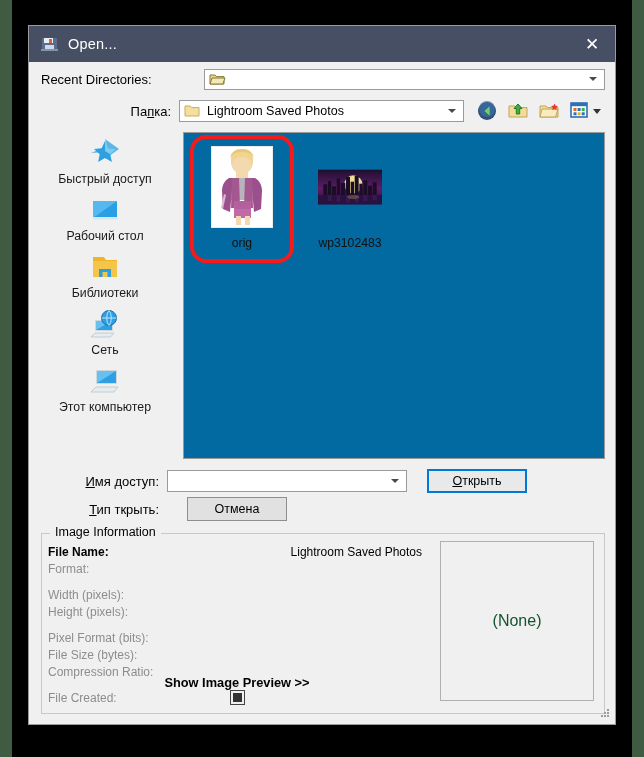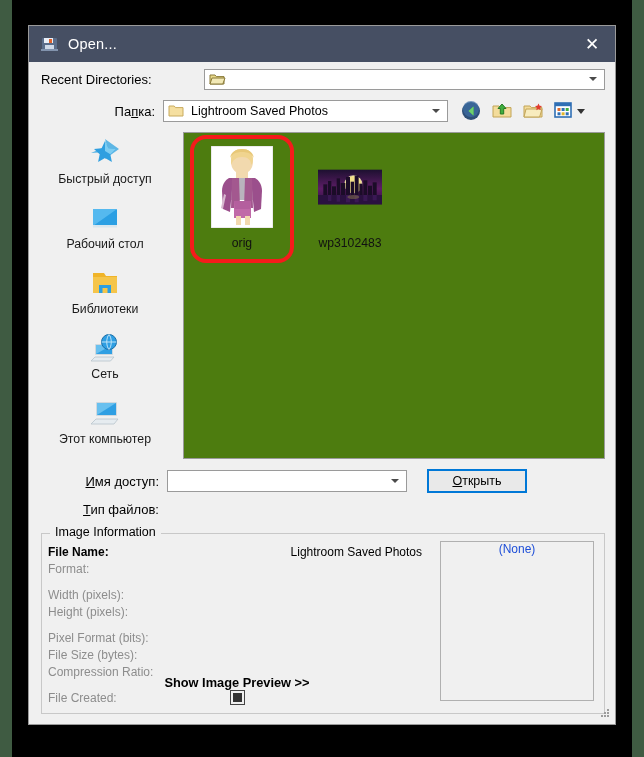--- a/index.html
+++ b/index.html
@@ -59,21 +59,21 @@
   .combo-arrow {
     position:absolute; right:7px; top:50%; transform:translateY(-50%);
     width:0; height:0; border-left:4px solid transparent;
     border-right:4px solid transparent; border-top:4px solid #4a4a4a;
   }
 
   
   .folder-row {
     flex:0 0 auto; height:30px;
     display:flex; align-items:center;
-    padding:0 10px 0 8px;
+    padding:0 10px 0 24px;
   }
   .folder-label {
     font-size:13px; color:#000; width:118px; text-align:right;
     margin-right:8px; white-space:nowrap;
   }
   .folder-label u { text-decoration:underline; }
   .folder-combo {
     width:285px; height:22px; background:#fff;
     border:1px solid #9a9a9a; box-sizing:border-box;
     display:flex; align-items:center; position:relative; padding-left:4px;
@@ -85,31 +85,31 @@
   .views-arrow {
     width:0;height:0;border-left:4px solid transparent;
     border-right:4px solid transparent;border-top:5px solid #333;
   }
 
   
   .body-row { flex:1 1 auto; display:flex; padding:0 10px 0 12px; min-height:0; }
   .places {
     width:128px; flex:0 0 128px;
     display:flex; flex-direction:column; align-items:center;
-    padding-top:8px; gap:10px;
+    padding-top:8px; gap:2px;
   }
   .place {
     width:118px; display:flex; flex-direction:column;
     align-items:center; padding:3px 0 3px;
   }
   .place-ico { width:40px; height:34px; position:relative; }
   .place-label { font-size:12.3px; color:#1a1a1a; margin-top:1px; text-align:center; white-space:nowrap; }
 
   .filelist {
-    flex:1 1 auto; background:#4d7c0f;
+    flex:1 1 auto; background:#0369a1;
     border:1px solid #9a9a9a; box-sizing:border-box;
     margin:6px 0 8px 14px; position:relative; overflow:hidden;
   }
   .items { display:flex; padding:8px 6px; gap:4px; }
   .item { width:104px; display:flex; flex-direction:column; align-items:center; padding-top:4px; }
   .thumb-box {
     width:64px; height:84px; display:flex; align-items:center; justify-content:center;
   }
   .thumb-wide { width:96px; height:52px; }
   .item-label { font-size:12.2px; color:#111; margin-top:7px; }
@@ -169,22 +169,22 @@
   .preview-toggle .pt-label { font-size:12.8px; color:#000; font-weight:bold; }
   .pt-check {
     width:15px; height:15px; border:1px solid #444; box-sizing:border-box;
     display:flex; align-items:center; justify-content:center; background:#f0f0f0;
   }
   .pt-check i { display:block; width:9px; height:9px; background:#333; }
 
   .preview-box {
     width:152px; flex:0 0 152px; margin:8px 10px 12px 4px;
     border:1px solid #b0b0b0; background:#f0f0f0;
-    display:flex; align-items:flex-start; justify-content:center;
-    font-size:12px; color:#1d4ed8;
+    display:flex; align-items:center; justify-content:center;
+    font-size:16px; color:#14532d;
   }
 
   .grip { position:absolute; right:4px; bottom:4px; width:11px; height:11px; }
   .grip i { position:absolute; width:2px; height:2px; background:#9b9b9b; }
 
   
   .sv { display:block; }
 </style>
 </head>
 <body>
@@ -420,21 +420,22 @@
         <div class="form-input">
           <span></span>
           <span class="combo-arrow"></span>
         </div>
         <div class="form-btn focused">
             <u>О</u>
             <span>ткрыть</span>
           </div>
       </div>
       <div class="form-row">
-        <span class="form-label"><u>Т</u><span>ип файлов:</span></span>
+        <span class="form-label"><u>Т</u><span>ип ткрыть:</span></span>
+        <div class="form-btn">Отмена</div>
       </div>
     </div>
 
     <div class="info-group">
       <span class="group-top-l"></span>
       <span class="group-top-r"></span>
       <span class="group-legend">Image Information</span>
 
       <div class="info-left">
         <div class="info-line active">

